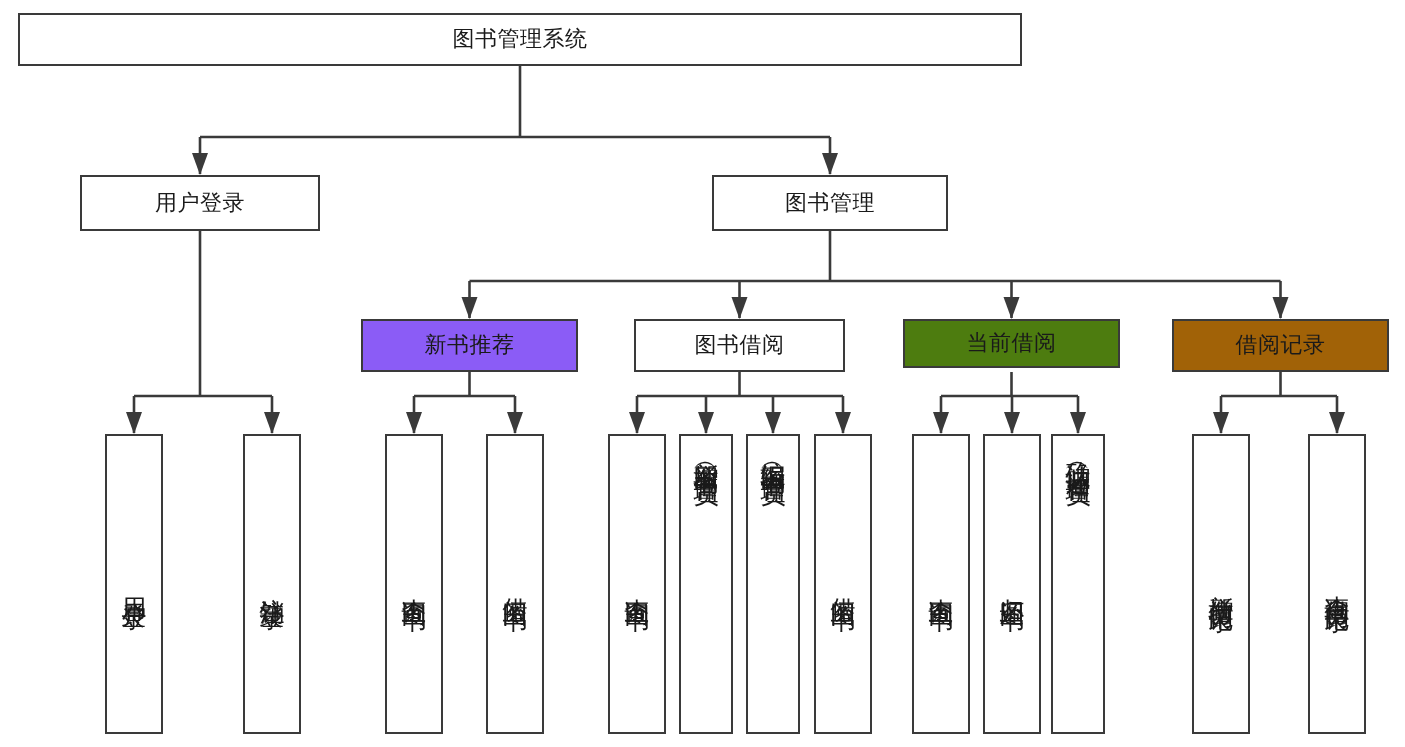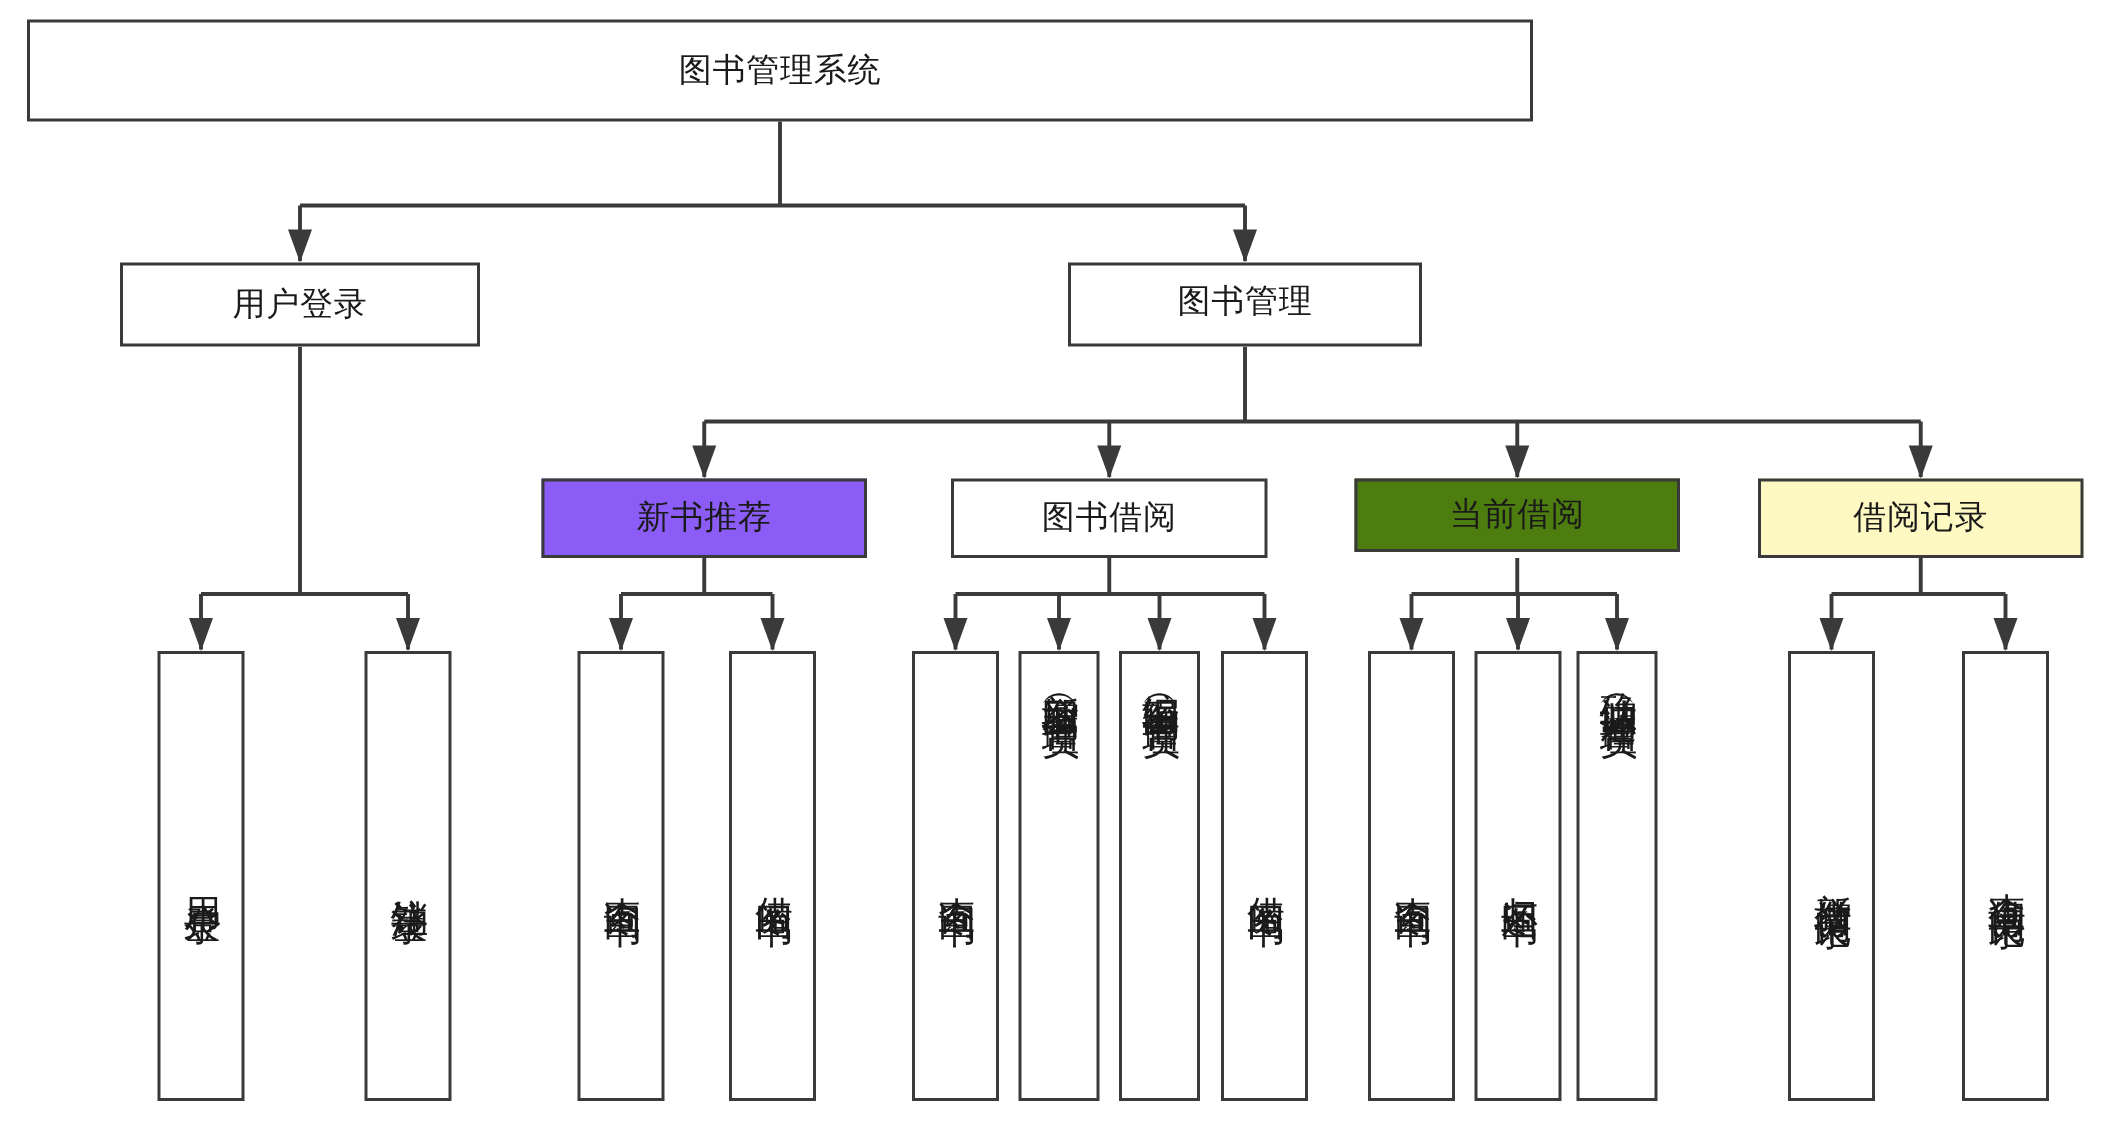--- a/index.html
+++ b/index.html
@@ -125,39 +125,39 @@
       <line x1="1078" y1="396" x2="1078" y2="433" stroke="#3a3a3a" stroke-width="2.6"></line>
       <path d="M 1070 412 L 1086 412 L 1078 434 Z" fill="#3a3a3a"></path>
       <line x1="1280.5" y1="372" x2="1280.5" y2="396" stroke="#3a3a3a" stroke-width="2.6"></line>
       <line x1="1221" y1="396" x2="1337" y2="396" stroke="#3a3a3a" stroke-width="2.6"></line>
       <line x1="1221" y1="396" x2="1221" y2="433" stroke="#3a3a3a" stroke-width="2.6"></line>
       <path d="M 1213 412 L 1229 412 L 1221 434 Z" fill="#3a3a3a"></path>
       <line x1="1337" y1="396" x2="1337" y2="433" stroke="#3a3a3a" stroke-width="2.6"></line>
       <path d="M 1329 412 L 1345 412 L 1337 434 Z" fill="#3a3a3a"></path>
     </svg>
   <div id="nodes-layer">
-      <div class="node h center" style="left: 18px; top: 13px; width: 1004px; height: 68px; border-color: rgb(58, 58, 58); background: rgb(255, 255, 255);">
+      <div class="node h center" style="left: 18px; top: 13px; width: 1004px; height: 53px; border-color: rgb(58, 58, 58); background: rgb(255, 255, 255);">
         <span class="label" style="color: rgb(26, 26, 26);">图书管理系统</span>
       </div>
       <div class="node h center" style="left: 80px; top: 175px; width: 240px; height: 56px; border-color: rgb(58, 58, 58); background: rgb(255, 255, 255);">
         <span class="label" style="color: rgb(26, 26, 26);">用户登录</span>
       </div>
       <div class="node h center" style="left: 712px; top: 175px; width: 236px; height: 56px; border-color: rgb(58, 58, 58); background: rgb(255, 255, 255);">
-        <span class="label" style="color: rgb(26, 26, 26); font-family: Liberation Mono, monospace;">图书管理</span>
+        <span class="label" style="color: rgb(26, 26, 26);">图书管理</span>
       </div>
       <div class="node h center" style="left: 361px; top: 319px; width: 217px; height: 53px; border-color: rgb(58, 58, 58); background: #8b5cf6;">
         <span class="label" style="color: rgb(26, 26, 26);">新书推荐</span>
       </div>
       <div class="node h center" style="left: 634px; top: 319px; width: 211px; height: 53px; border-color: rgb(58, 58, 58); background: rgb(255, 255, 255);">
         <span class="label" style="color: rgb(26, 26, 26);">图书借阅</span>
       </div>
       <div class="node h center" style="left: 903px; top: 319px; width: 217px; height: 49px; border-color: rgb(58, 58, 58); background: #4d7c0f;">
         <span class="label" style="color: rgb(26, 26, 26);">当前借阅</span>
       </div>
-      <div class="node h center" style="left: 1172px; top: 319px; width: 217px; height: 53px; border-color: rgb(58, 58, 58); background: #fef9c3;">
+      <div class="node h center" style="left: 1172px; top: 319px; width: 217px; height: 53px; border-color: rgb(58, 58, 58); background: #a16207;">
         <span class="label" style="color: rgb(26, 26, 26);">借阅记录</span>
       </div>
       <div class="node v center" style="left: 105px; top: 434px; width: 58px; height: 300px; border-color: rgb(58, 58, 58); background: rgb(255, 255, 255);">
         <span class="label" style="color: rgb(26, 26, 26);">用户登录</span>
       </div>
       <div class="node v center" style="left: 243px; top: 434px; width: 58px; height: 300px; border-color: rgb(58, 58, 58); background: rgb(255, 255, 255);">
         <span class="label" style="color: rgb(26, 26, 26);">注销登录</span>
       </div>
       <div class="node v center" style="left: 385px; top: 434px; width: 58px; height: 300px; border-color: rgb(58, 58, 58); background: rgb(255, 255, 255);">
         <span class="label" style="color: rgb(26, 26, 26);">查询图书</span>

